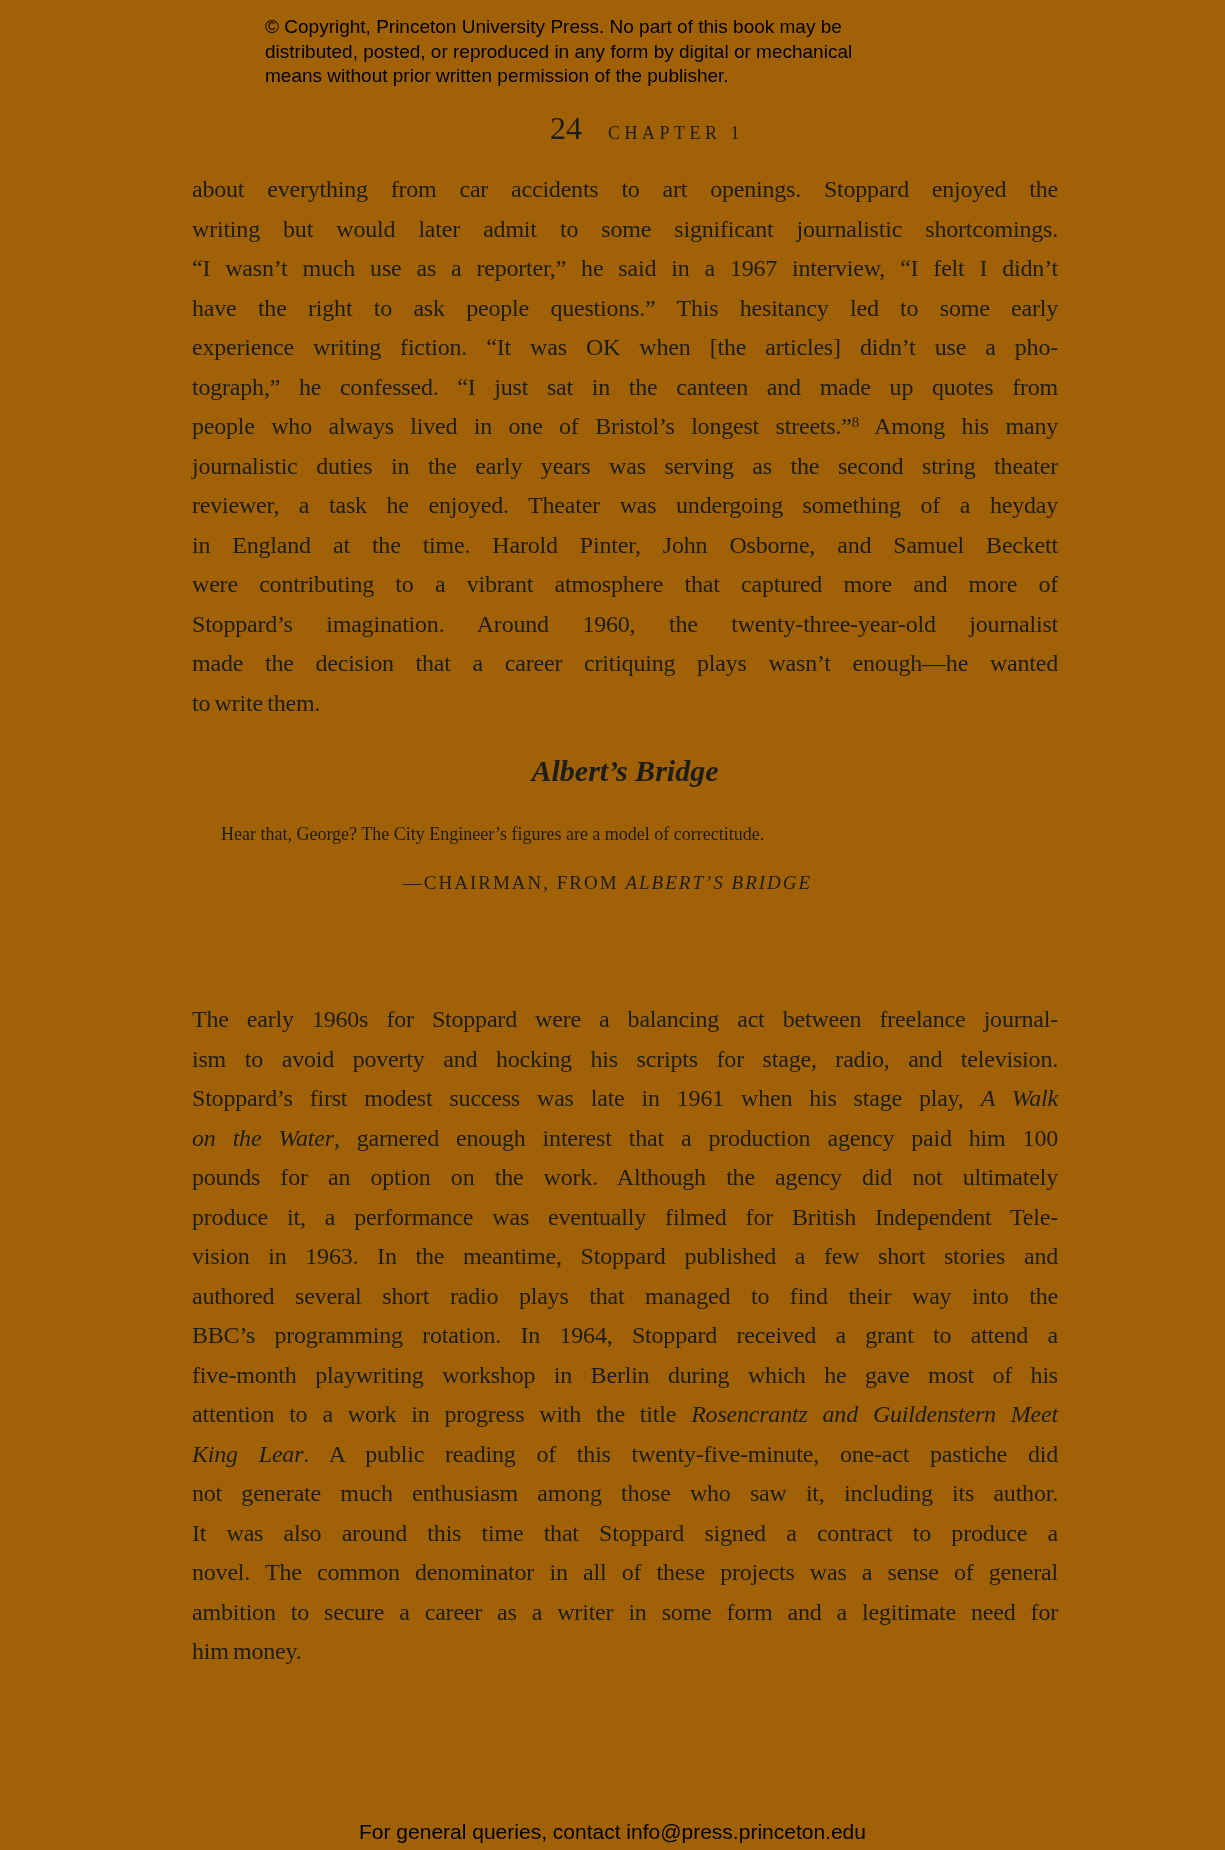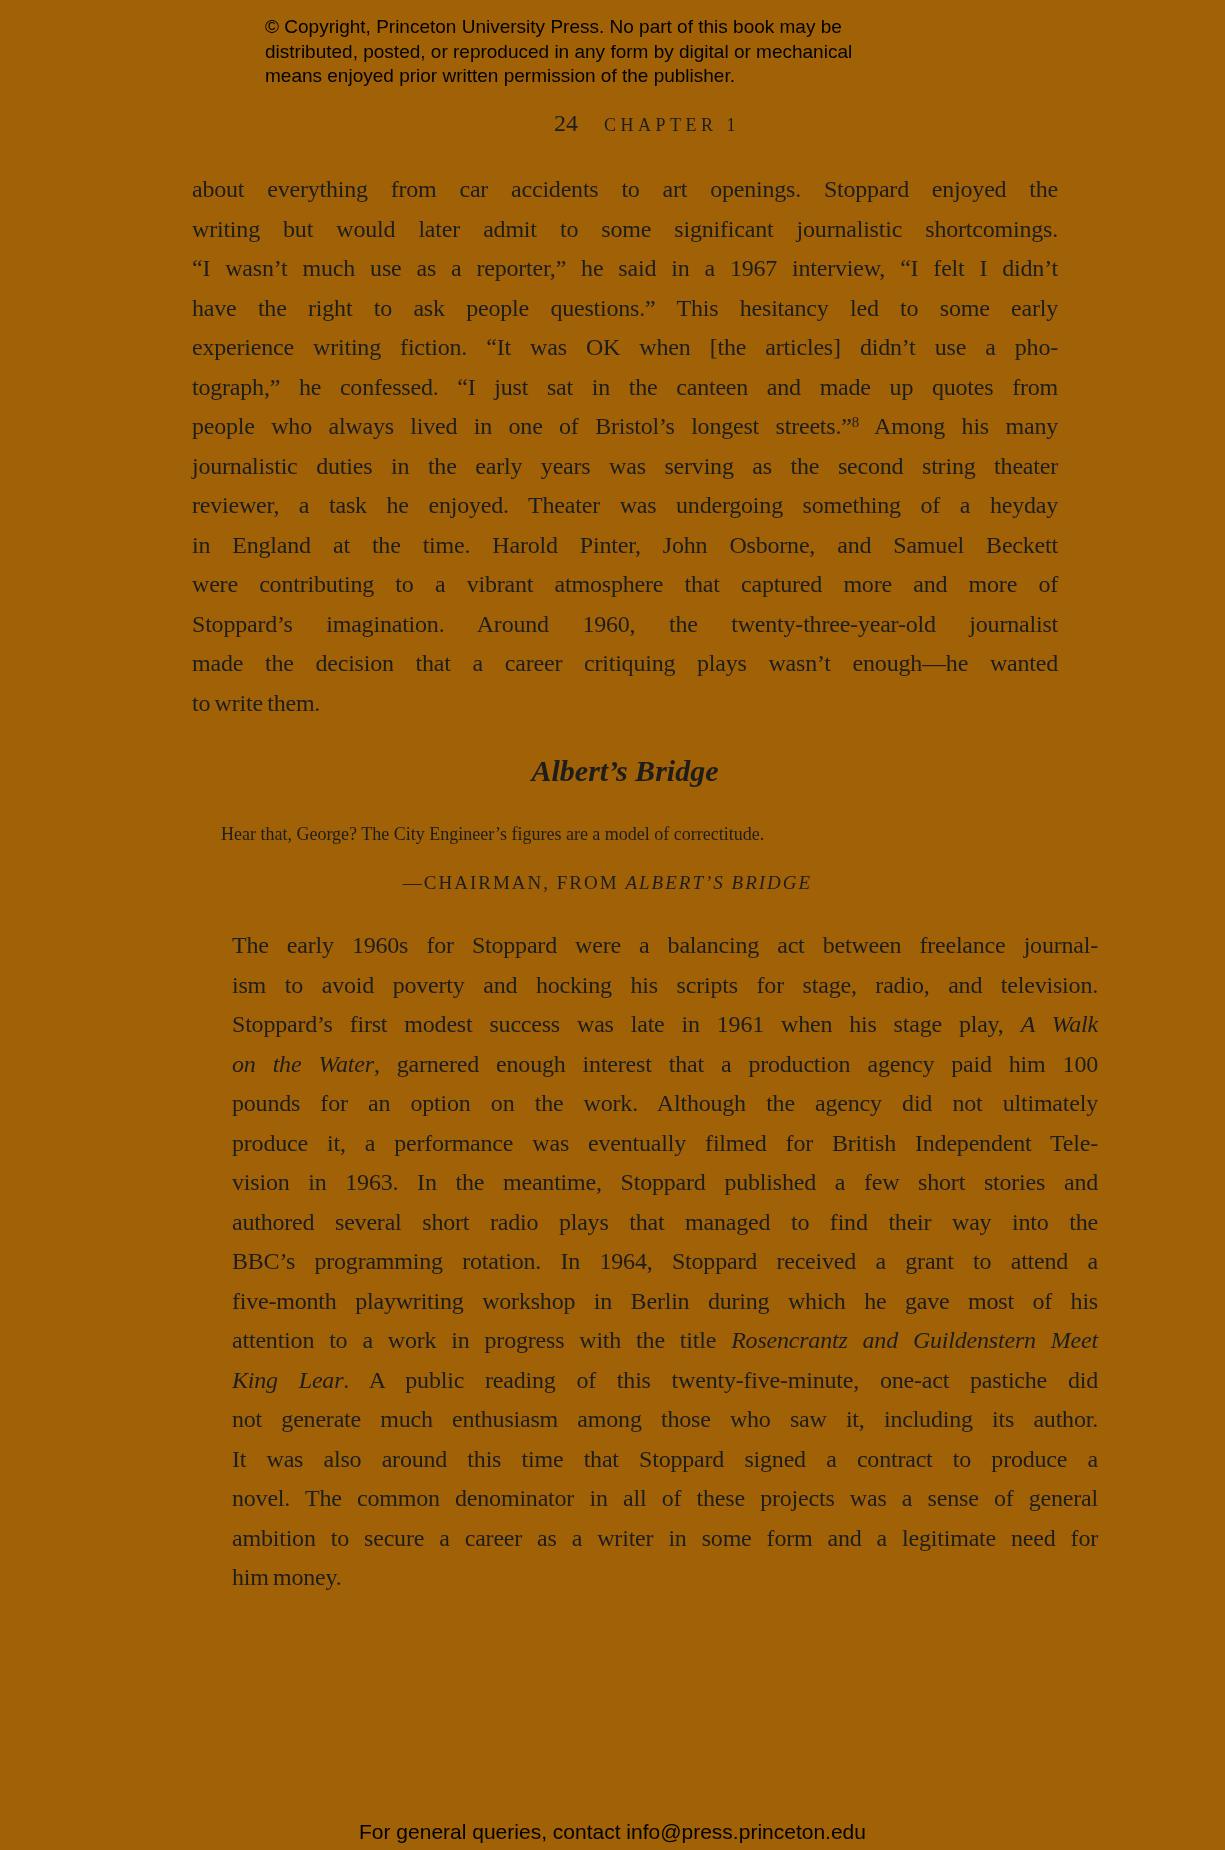--- a/index.html
+++ b/index.html
@@ -35,40 +35,40 @@
   
   .running-header {
     position: absolute;
     left: 192px;
     top: 110px;
     width: 866px;
     text-align: center;
     font-family: "Liberation Serif", "DejaVu Serif", serif;
     color: #1d1d1b;
   }
-  .running-header .pagenum { font-size: 24px; margin-left: 44px; }
+  .running-header .pagenum { font-size: 32px; margin-left: 44px; }
   .running-header .chapter {
     font-size: 18px;
     letter-spacing: 0.25em;
     margin-left: 22px;
   }
   
   .para {
     position: absolute;
     left: 192px;
     width: 866px;
     font-family: "Liberation Serif", "DejaVu Serif", serif;
     font-size: 24px;
     line-height: 39.5px;
     color: #1d1d1b;
     letter-spacing: -0.2px;
     word-spacing: -1.5px;
   }
   #para1 { top: 170px; }
-  #para2 { top: 926px; margin-left: 40px; }
+  #para2 { top: 1000px; }
   .para .line { text-align: justify; text-align-last: justify; }
   .para .line.last { text-align-last: left; }
   sup {
     font-size: 0.62em;
     line-height: 0;
     position: relative;
     top: -0.45em;
     vertical-align: baseline;
   }
   
@@ -110,21 +110,21 @@
   .attribution i { font-style: italic; }
 </style>
 </head>
 <body>
 
 <div class="page">
 
   <div class="copyright">
     <div>© Copyright, Princeton University Press. No part of this book may be</div>
     <div>distributed, posted, or reproduced in any form by digital or mechanical</div>
-    <div>means enjoyed prior written permission of the publisher.</div>
+    <div>means without prior written permission of the publisher.</div>
   </div>
 
   <div class="running-header">
     <span class="pagenum">24</span>
     <span class="chapter">CHAPTER 1</span>
   </div>
 
   <div class="para" id="para1">
       <div class="line"><span>about everything from car accidents to art openings. Stoppard enjoyed the</span></div>
       <div class="line"><span>writing but would later admit to some significant journalistic shortcomings.</span></div>

